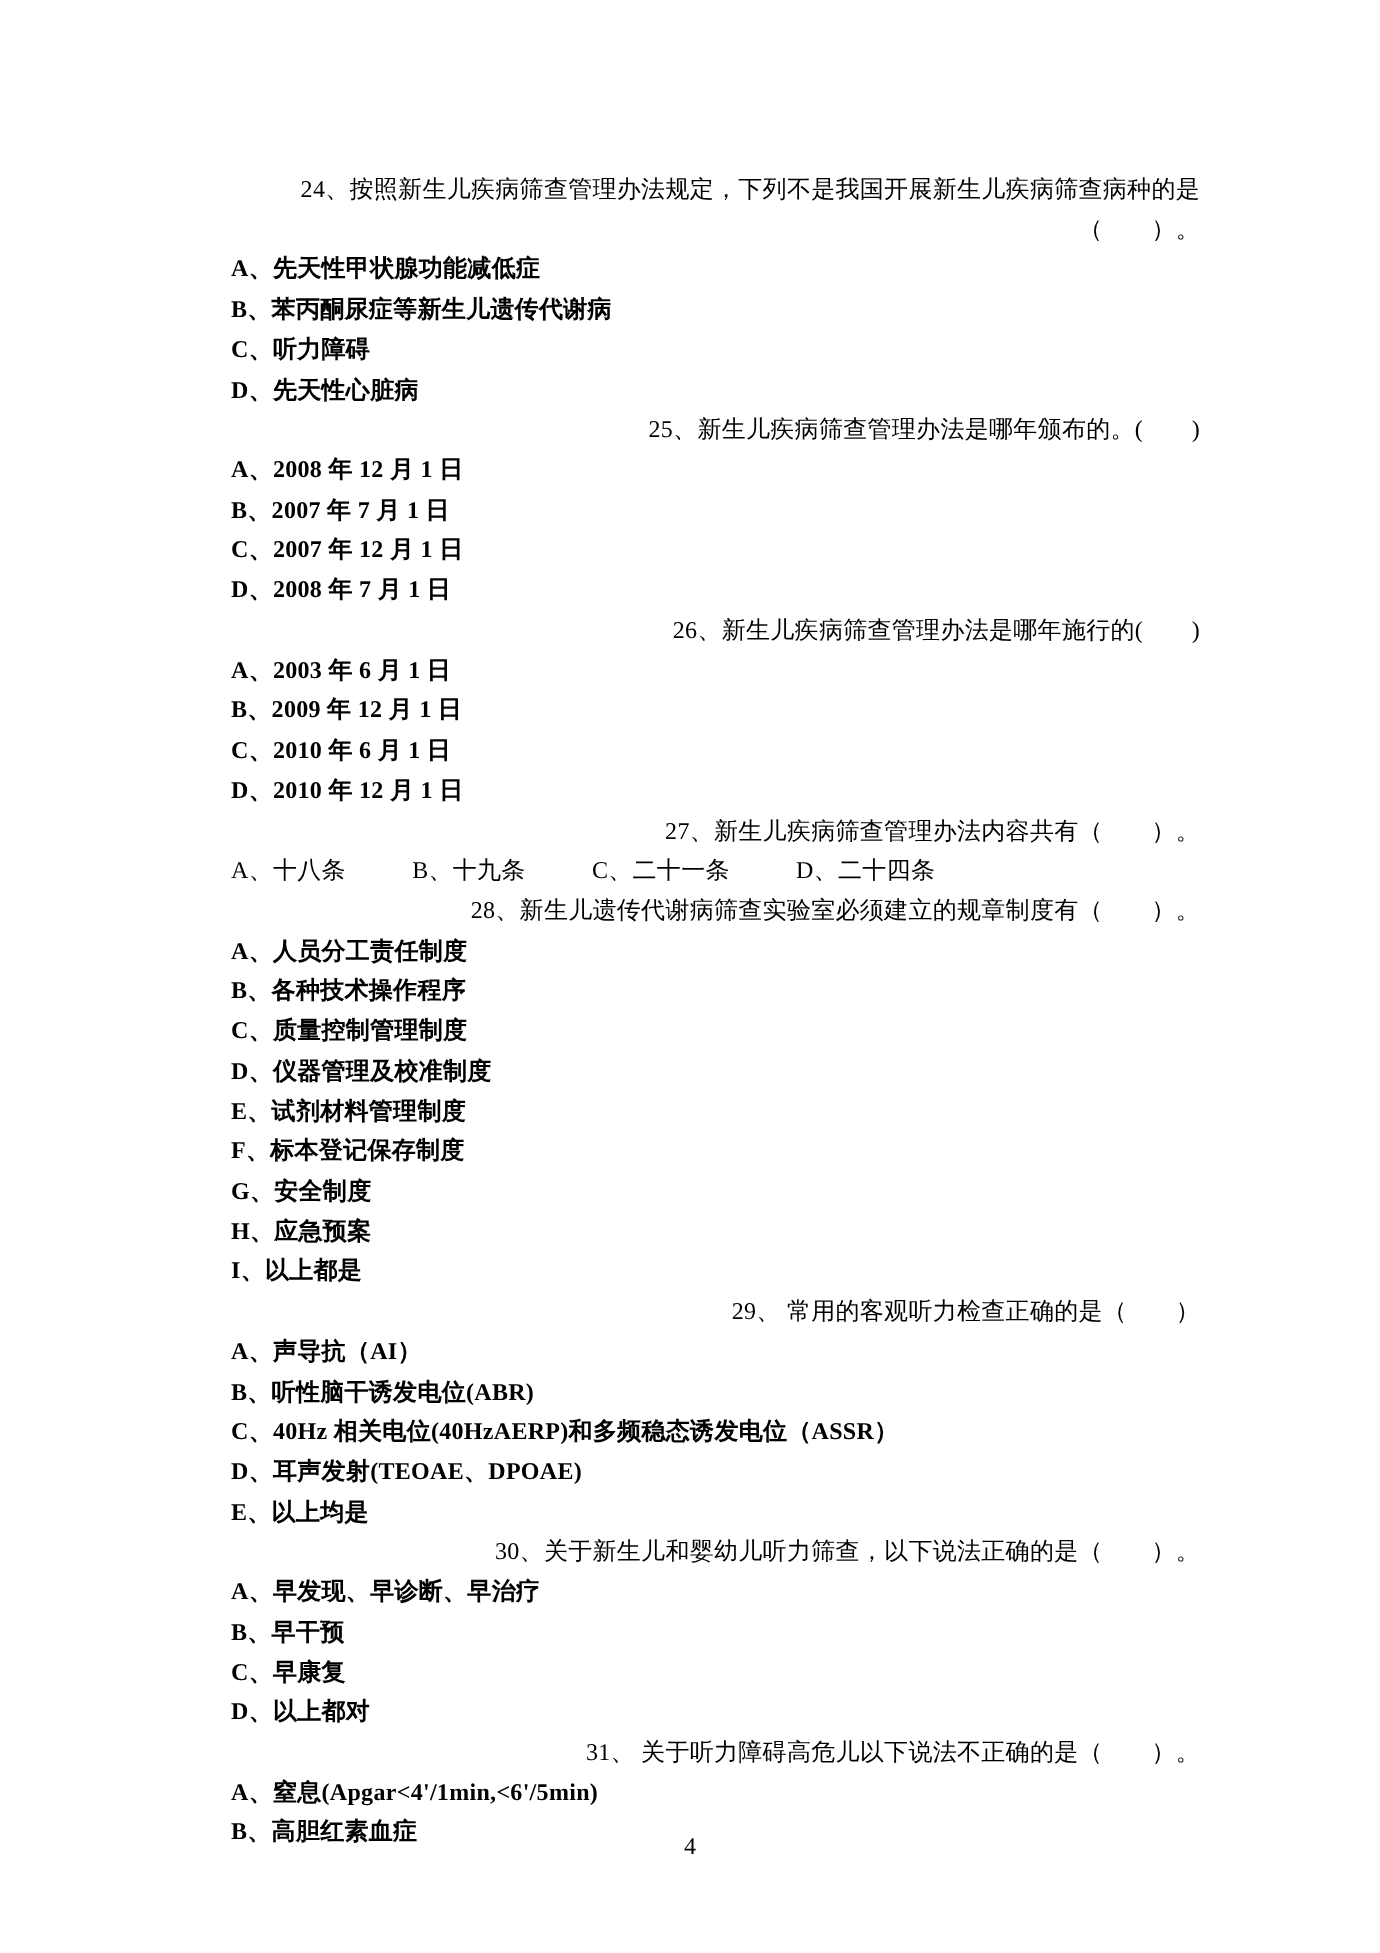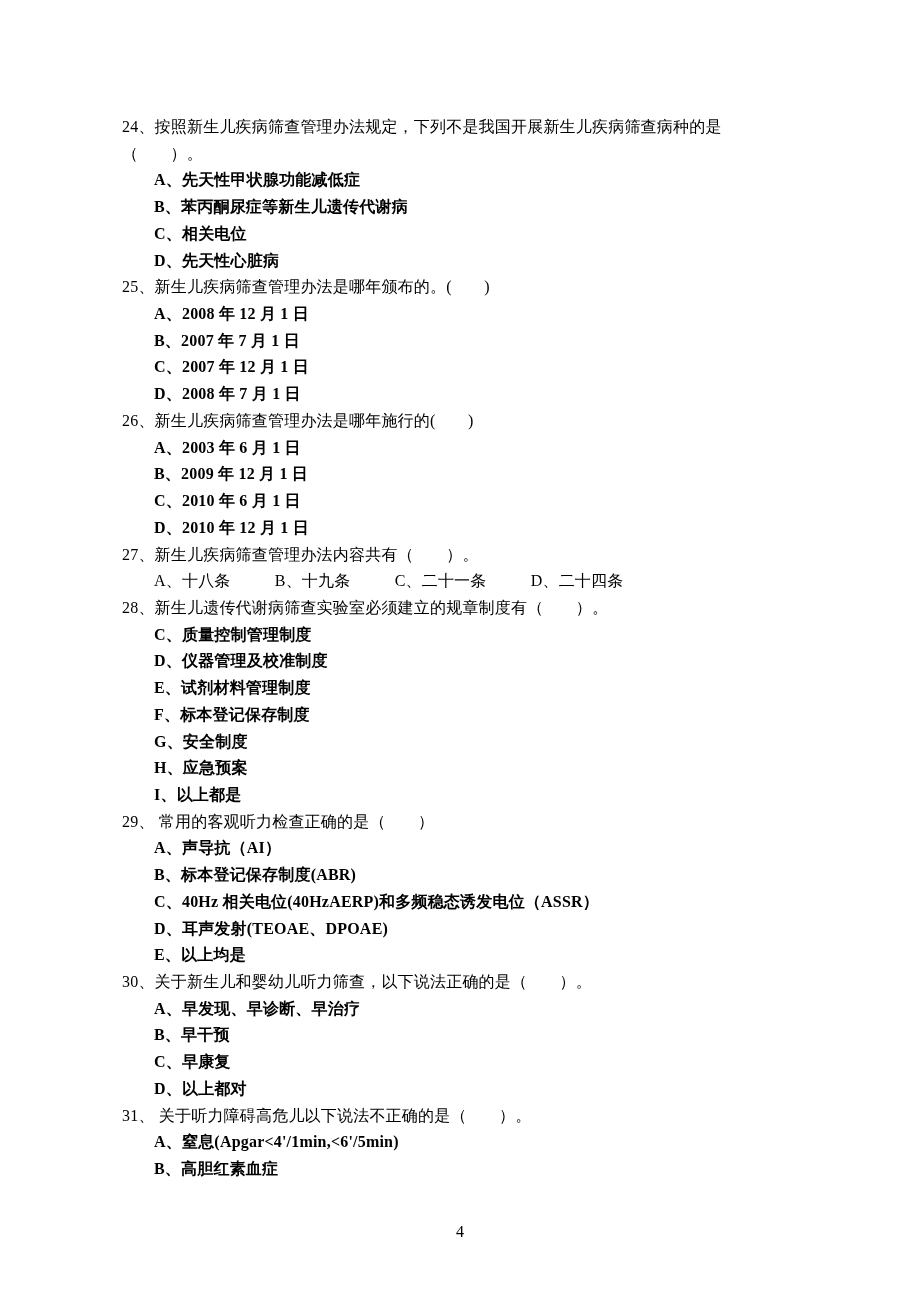--- a/index.html
+++ b/index.html
@@ -19,20 +19,21 @@
   }
   .page {
     padding: 114px 120px 0 122px;
   }
   .q {
     margin: 0;
     letter-spacing: 0.2px;
   }
   .q .stem {
     display: block;
+    text-align: right;
   }
   .opt {
     padding-left: 2em;
     font-weight: bold;
   }
   .opts-inline {
     padding-left: 2em;
   }
   .opts-inline span.o {
     margin-right: 2.5em;
@@ -50,21 +51,21 @@
 </style>
 </head>
 <body>
 
 <div class="page">
 
   <div class="q">
     <span class="stem">24、按照新生儿疾病筛查管理办法规定，下列不是我国开展新生儿疾病筛查病种的是（　　）。</span>
     <div class="opt">A、先天性甲状腺功能减低症</div>
     <div class="opt">B、苯丙酮尿症等新生儿遗传代谢病</div>
-    <div class="opt">C、相关电位</div>
+    <div class="opt">C、听力障碍</div>
     <div class="opt">D、先天性心脏病</div>
   </div>
 
   <div class="q">
     <span class="stem">25、新生儿疾病筛查管理办法是哪年颁布的。(　　)</span>
     <div class="opt">A、2008 年 12 月 1 日</div>
     <div class="opt">B、2007 年 7 月 1 日</div>
     <div class="opt">C、2007 年 12 月 1 日</div>
     <div class="opt">D、2008 年 7 月 1 日</div>
   </div>
@@ -82,33 +83,35 @@
     <div class="opts-inline">
       <span class="o">A、十八条</span>
       <span class="o">B、十九条</span>
       <span class="o">C、二十一条</span>
       <span class="o">D、二十四条</span>
     </div>
   </div>
 
   <div class="q">
     <span class="stem">28、新生儿遗传代谢病筛查实验室必须建立的规章制度有（　　）。</span>
+    <div class="opt">A、人员分工责任制度</div>
+    <div class="opt">B、各种技术操作程序</div>
     <div class="opt">C、质量控制管理制度</div>
     <div class="opt">D、仪器管理及校准制度</div>
     <div class="opt">E、试剂材料管理制度</div>
     <div class="opt">F、标本登记保存制度</div>
     <div class="opt">G、安全制度</div>
     <div class="opt">H、应急预案</div>
     <div class="opt">I、以上都是</div>
   </div>
 
   <div class="q">
     <span class="stem">29、 常用的客观听力检查正确的是（　　）</span>
     <div class="opt">A、声导抗（AI）</div>
-    <div class="opt">B、标本登记保存制度(ABR)</div>
+    <div class="opt">B、听性脑干诱发电位(ABR)</div>
     <div class="opt">C、40Hz 相关电位(40HzAERP)和多频稳态诱发电位（ASSR）</div>
     <div class="opt">D、耳声发射(TEOAE、DPOAE)</div>
     <div class="opt">E、以上均是</div>
   </div>
 
   <div class="q">
     <span class="stem">30、关于新生儿和婴幼儿听力筛查，以下说法正确的是（　　）。</span>
     <div class="opt">A、早发现、早诊断、早治疗</div>
     <div class="opt">B、早干预</div>
     <div class="opt">C、早康复</div>

